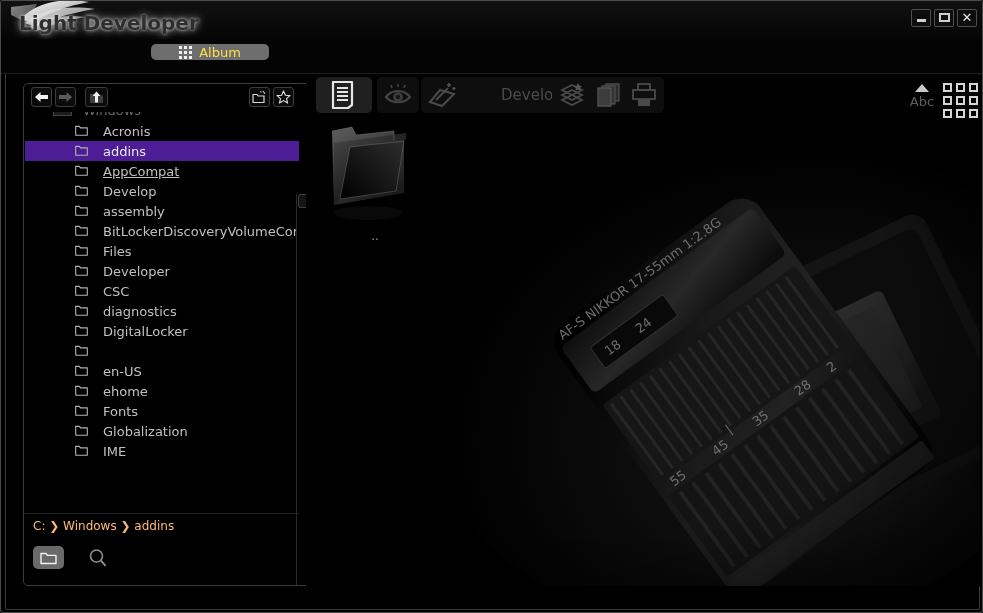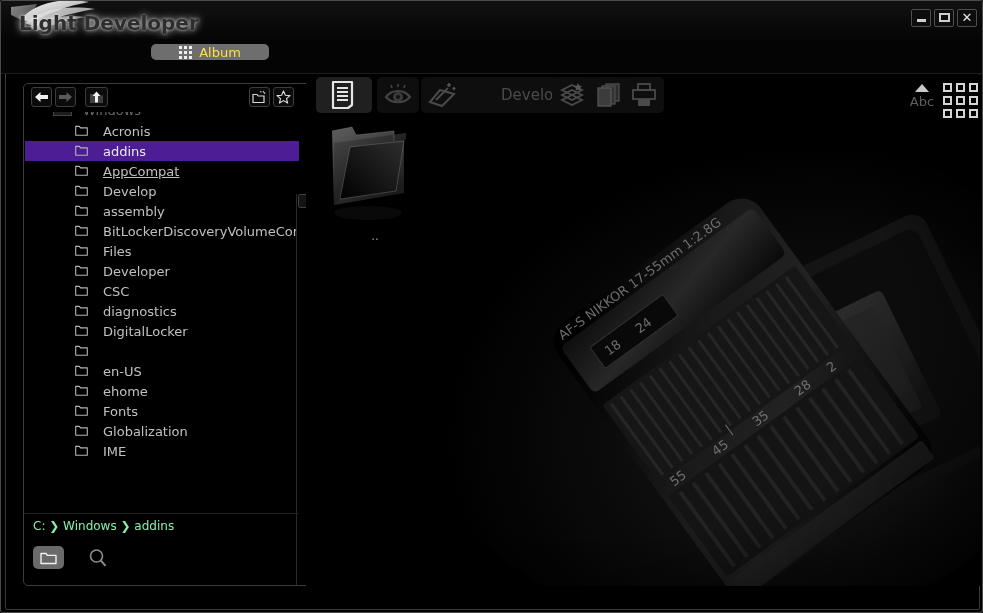--- a/index.html
+++ b/index.html
@@ -164,21 +164,21 @@
     border: 1px solid #3f3f3f; border-radius: 2px;
     background: #141414;
     display: flex; align-items: center; justify-content: center;
   }
   #sb-up   { top: 0px; }
 
   
   #path-bar {
     position: absolute; left: 0; bottom: 48px;
     width: 275px; height: 24px;
-    color: #86efac; font-size: 12px;
+    color: #fdba74; font-size: 12px;
     display: flex; align-items: center; padding-left: 9px;
     border-top: 1px solid #202020;
   }
   #panel-bottom {
     position: absolute; left: 0; bottom: 0;
     width: 275px; height: 48px;
   }
   #btn-browse {
     position: absolute; left: 9px; top: 9px;
     width: 31px; height: 23px;

